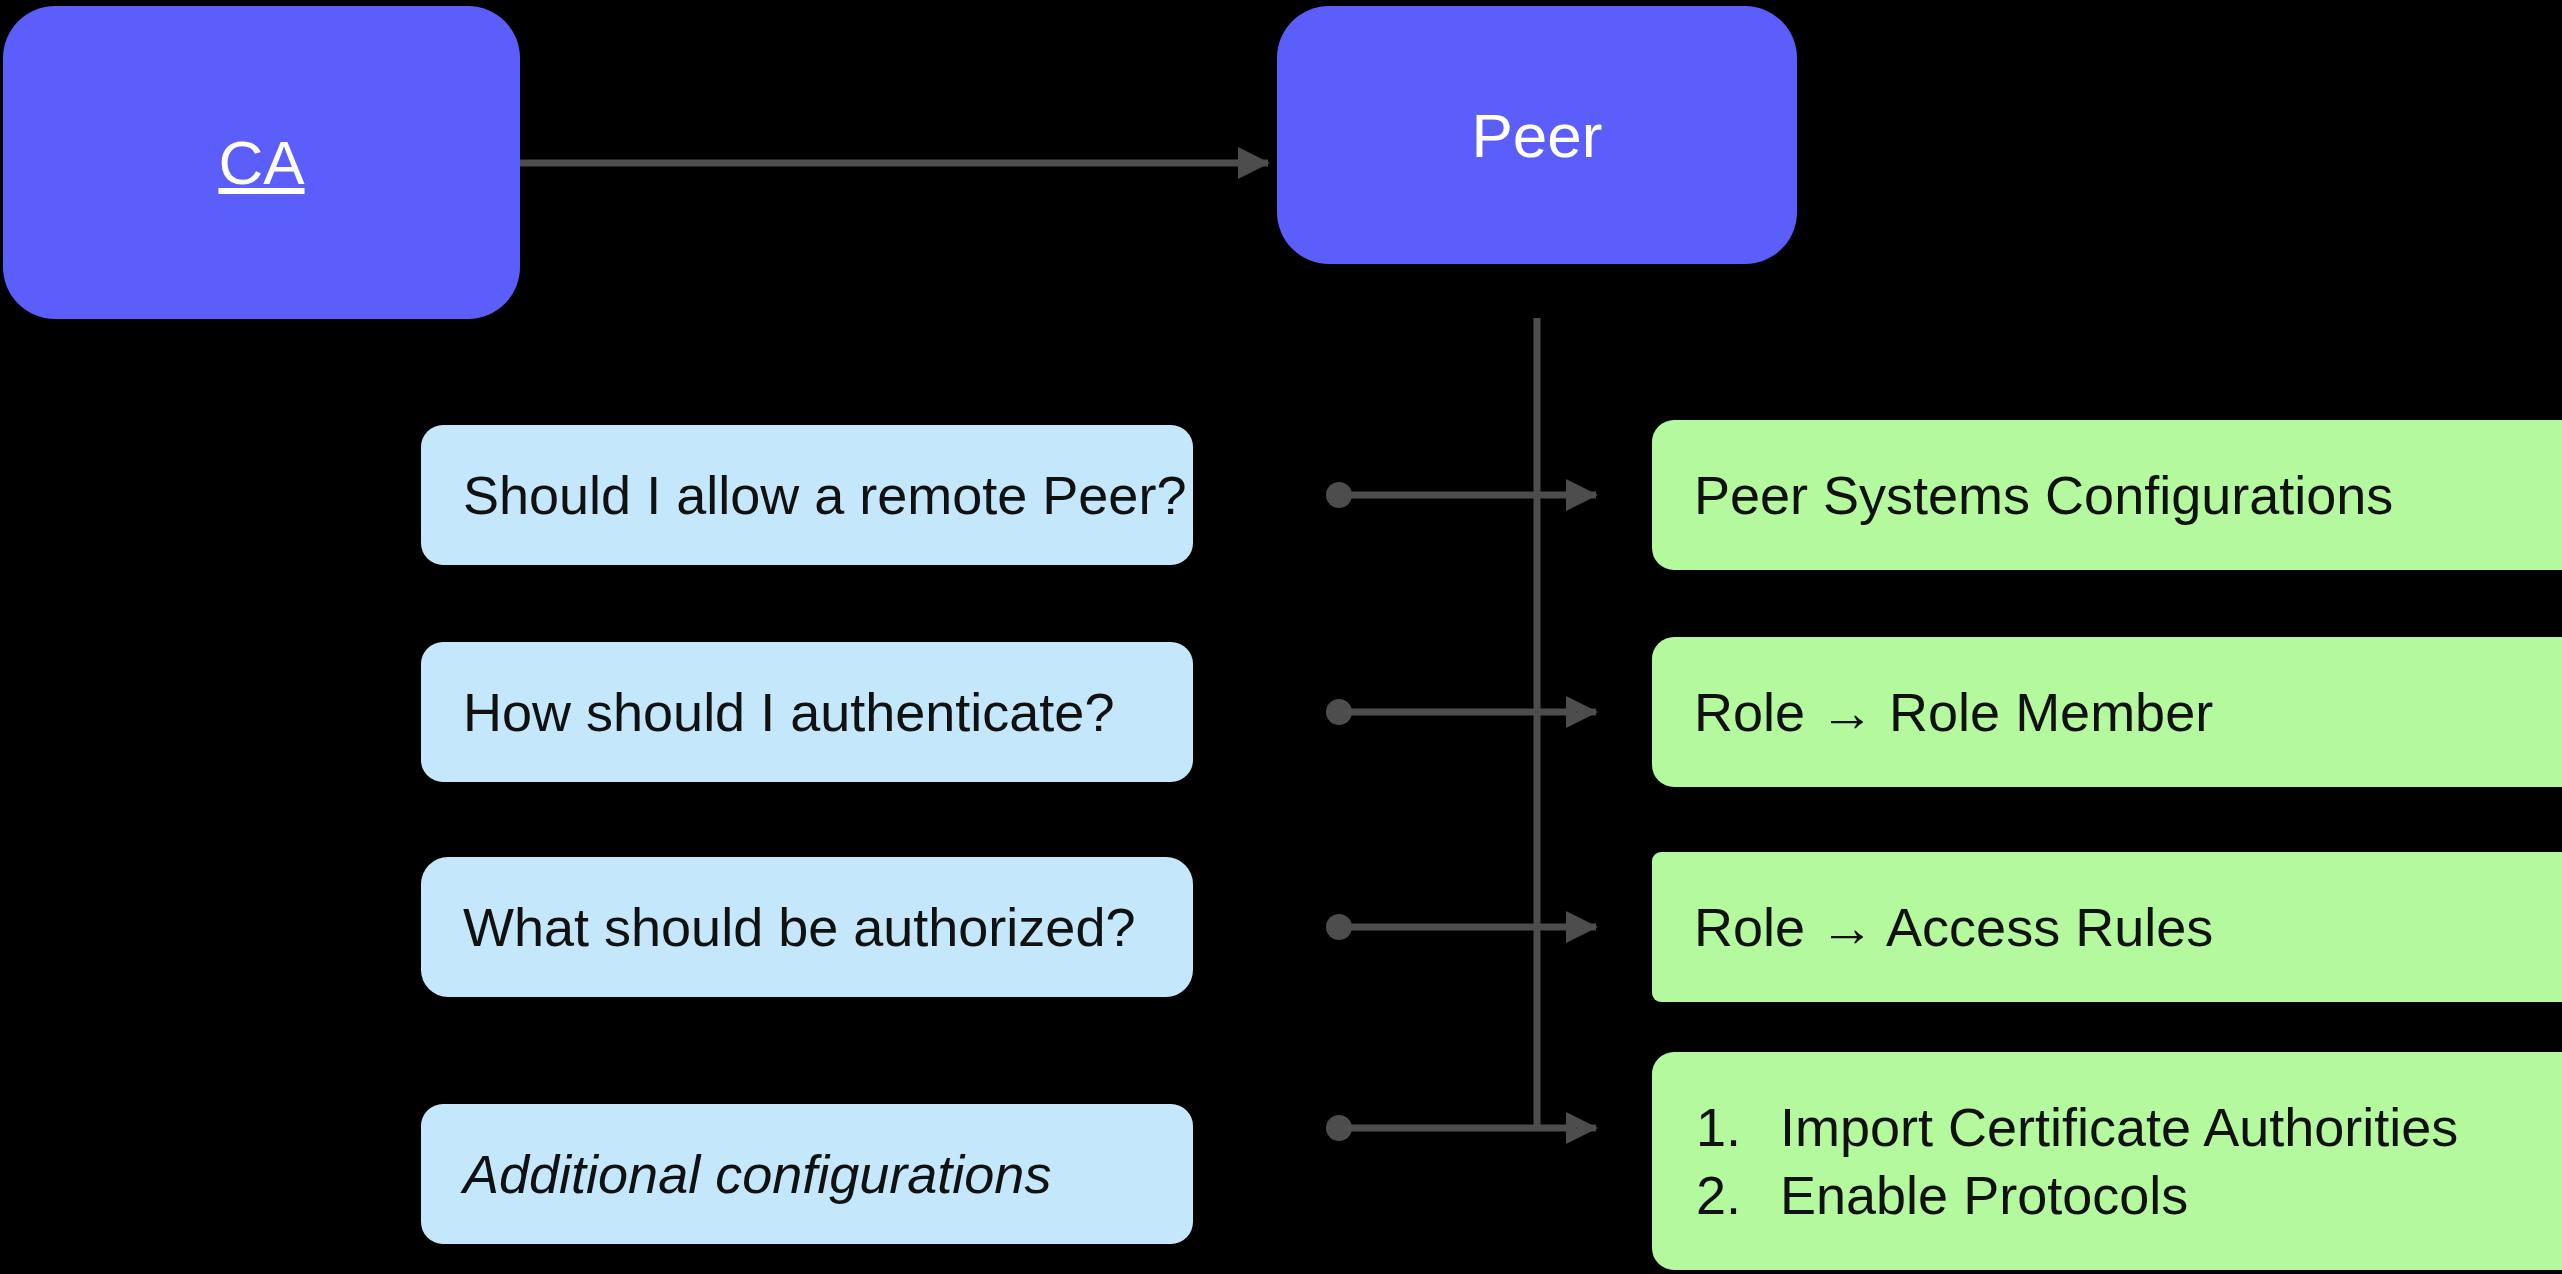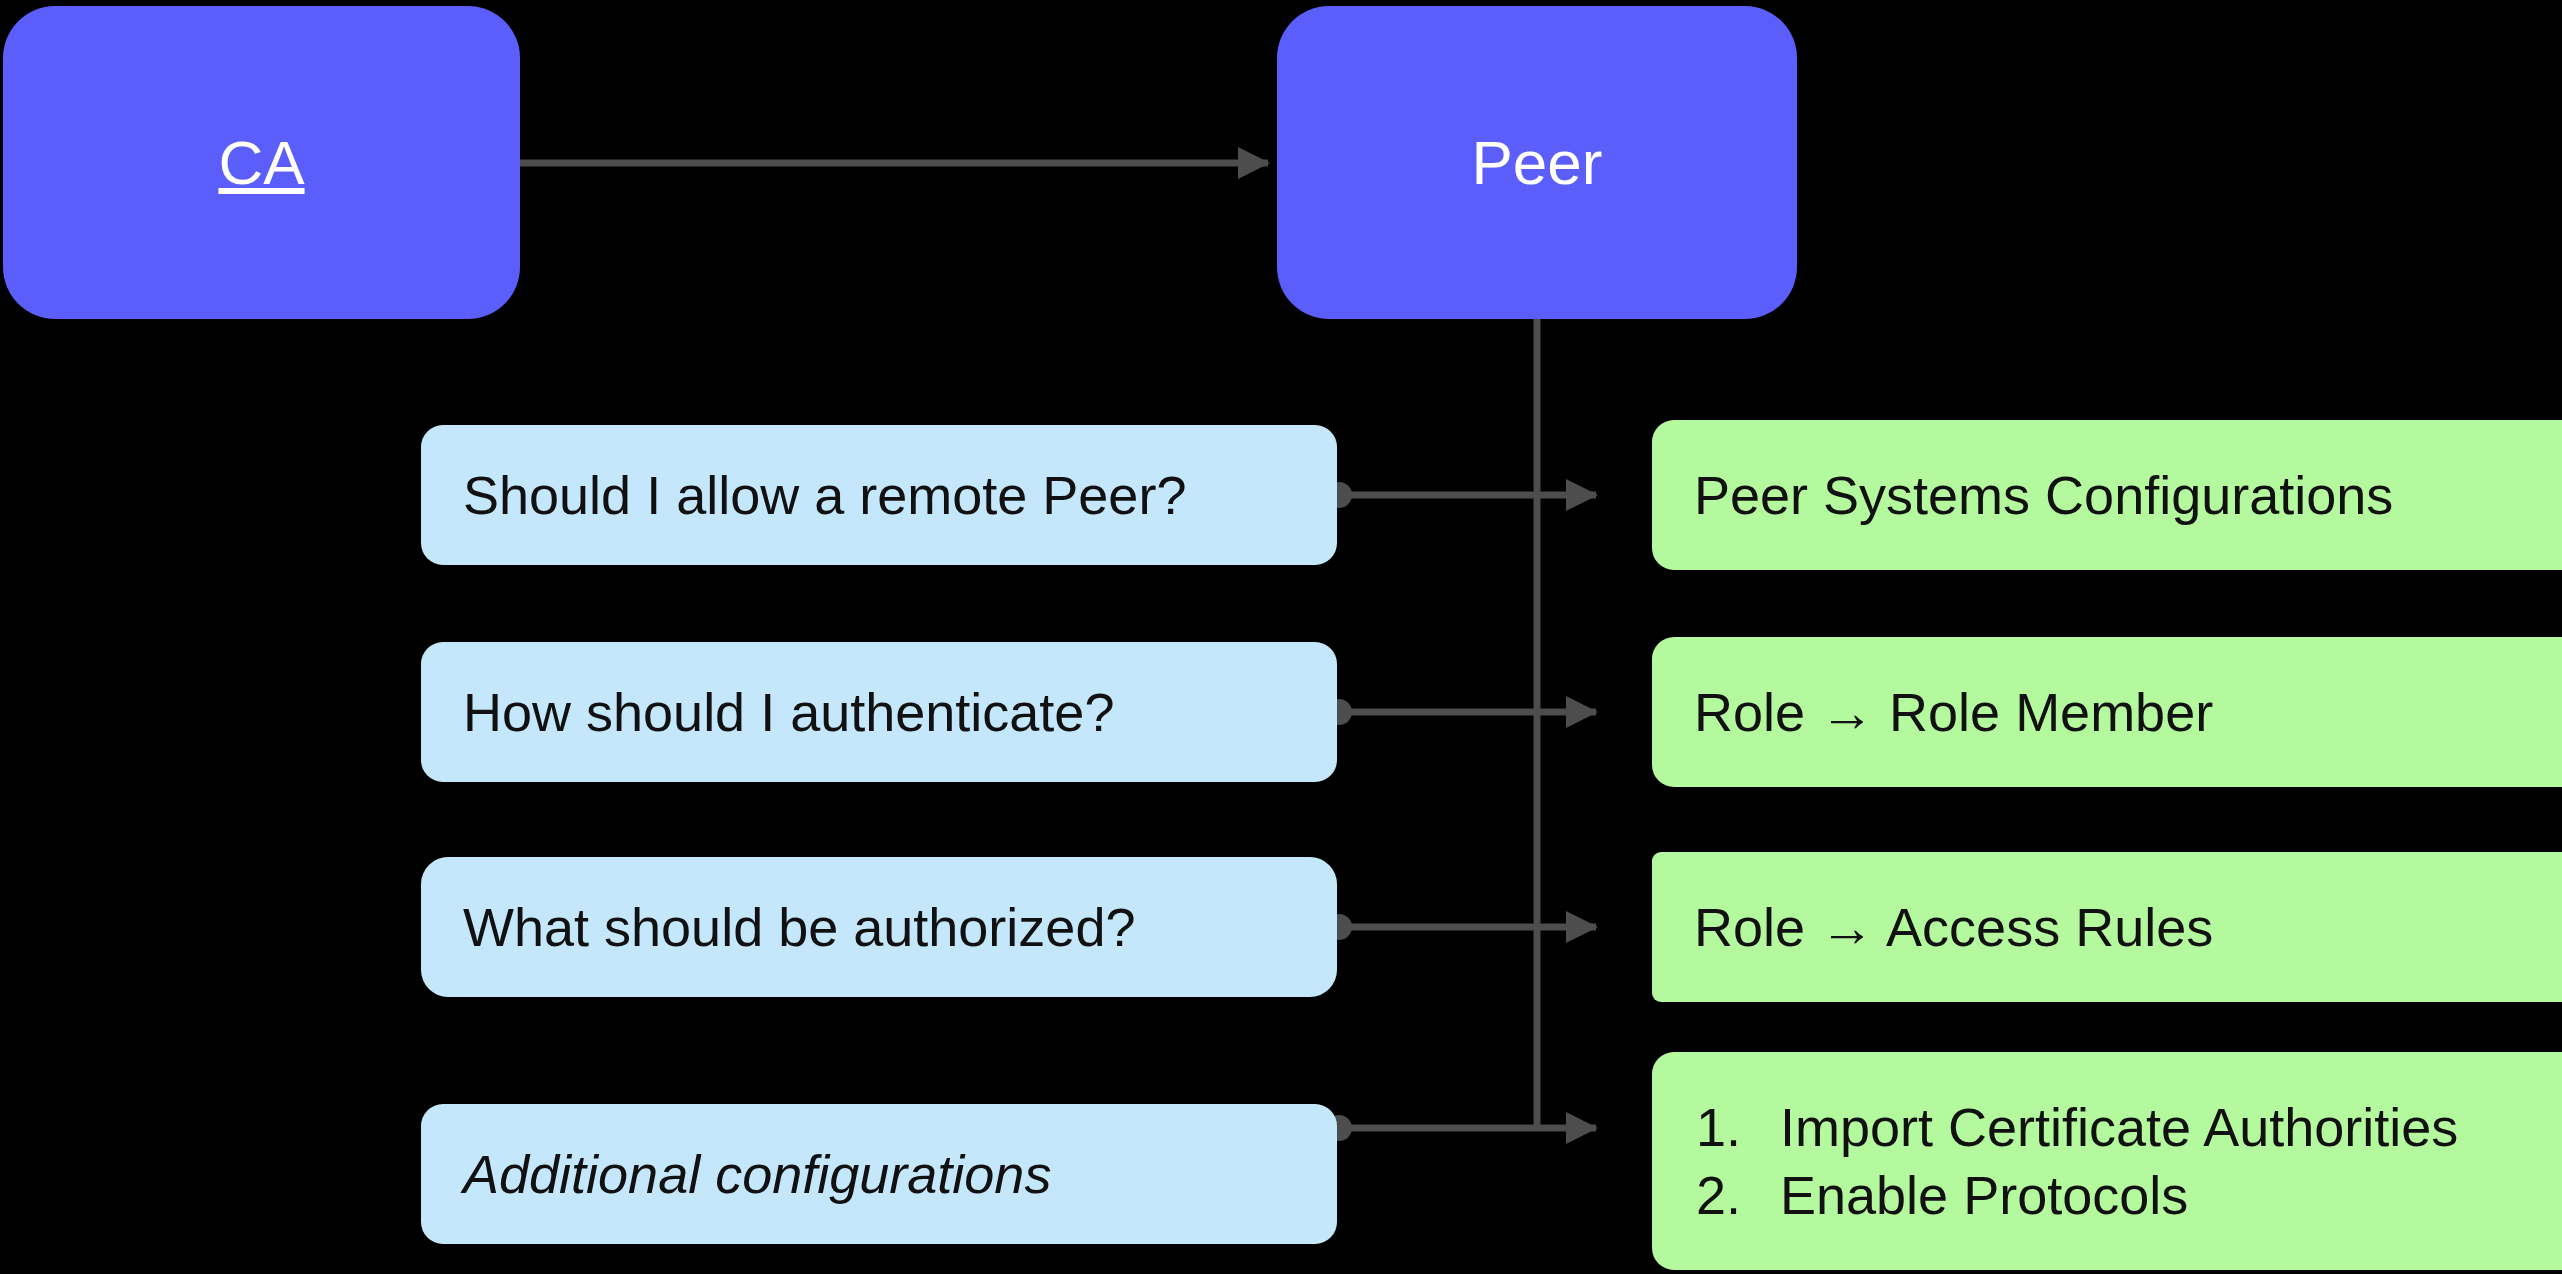--- a/index.html
+++ b/index.html
@@ -25,24 +25,24 @@
   .ah{fill:var(--connector);}
   .node{
     position:absolute;
     background:var(--node-fill);
     color:var(--node-text);
     border-radius:52px;
     display:flex;align-items:center;justify-content:center;
     font-size:62px;
   }
   .node-ca{left:3px;top:6px;width:517px;height:313px;text-decoration:underline;}
-  .node-peer{left:1277px;top:6px;width:520px;height:313px;}
+  .node-peer{left:1277px;top:6px;width:520px;height:258px;}
   .qbox{
     position:absolute;
-    left:421px;width:916px;height:140px;
+    left:421px;width:772px;height:140px;
     background:var(--question-fill);
     color:var(--box-text);
     border-radius:22px;
     display:flex;align-items:center;
     padding-left:42px;box-sizing:border-box;
     font-size:54px;
   }
   .abox{
     position:absolute;
     left:1652px;width:944px;height:150px;

